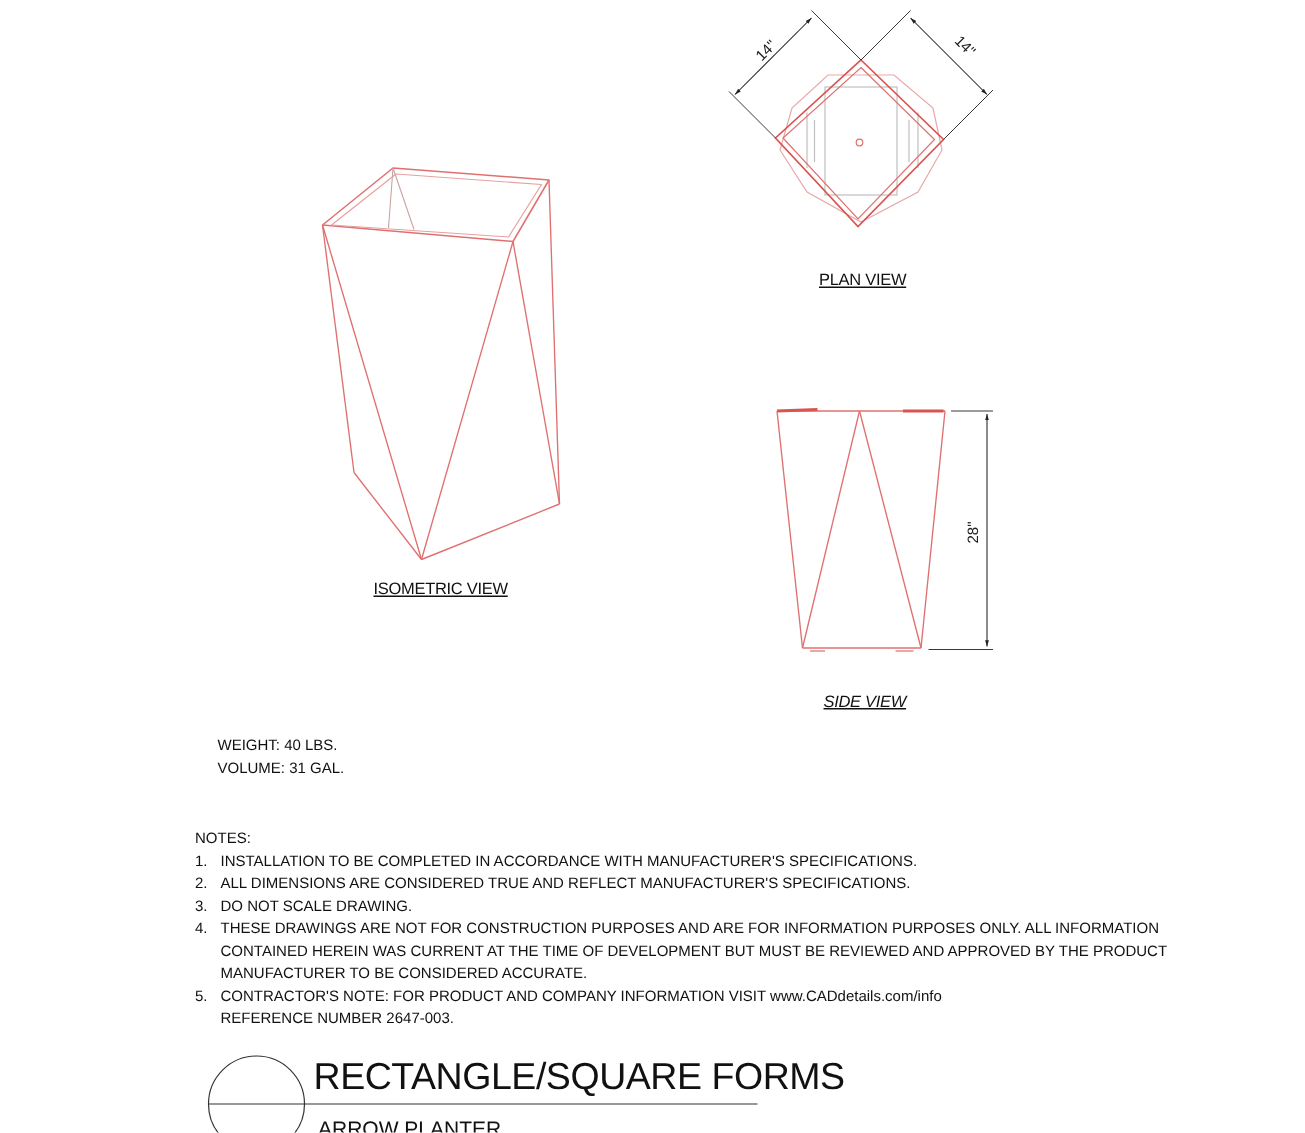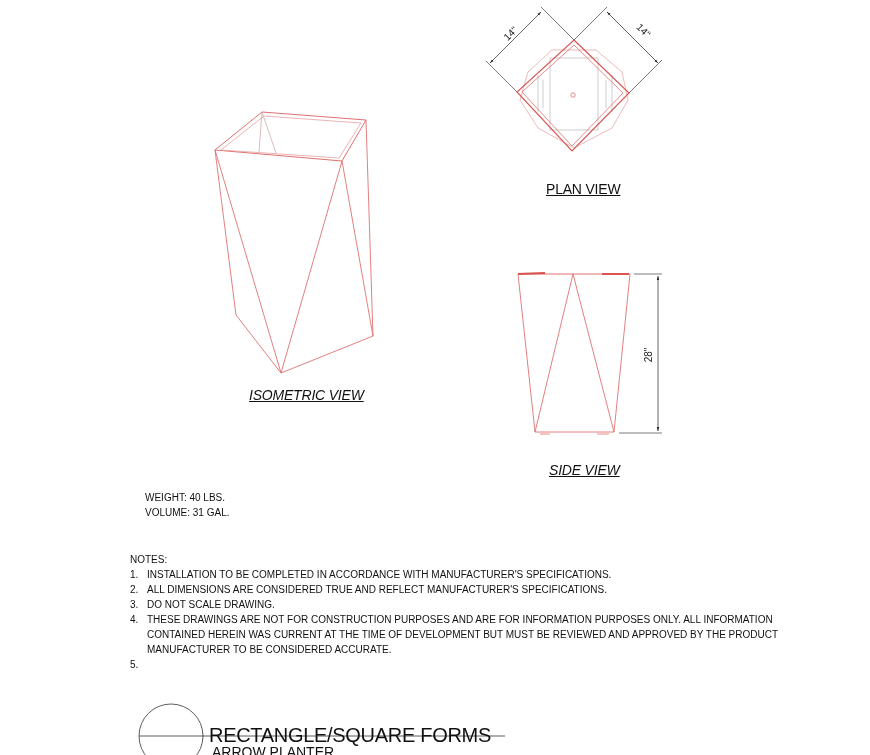--- a/index.html
+++ b/index.html
@@ -1,25 +1,25 @@
 <!DOCTYPE html>
 <html><head>
 <meta charset="utf-8">
 <style>
   html, body { margin: 0; padding: 0; background: #ffffff; }
   body { width: 870px; height: 755px; position: relative; overflow: hidden; font-family: "Liberation Sans", sans-serif; color: #111; }
   svg.drawing { position: absolute; left: 0; top: 0; }
-  .lbl { position: absolute; font-size: 14px; text-decoration: underline; white-space: nowrap; letter-spacing: -0.2px; }
+  .lbl { position: absolute; font-size: 11px; text-decoration: underline; white-space: nowrap; letter-spacing: -0.2px; }
   .specs { position: absolute; left: 130px; top: 490px; font-size: 10px; line-height: 15px; margin-left: 15px; }
   .notes { position: absolute; left: 130px; top: 552px; font-size: 10px; line-height: 15px; width: 700px; }
   .notes-title { }
   .note { display: flex; }
   .note .num { width: 17px; flex: none; }
   .note .txt { flex: 1; }
-  .title-main { position: absolute; left: 209px; top: 724px; font-size: 20px; letter-spacing: -0.3px; white-space: nowrap; }
+  .title-main { position: absolute; left: 209px; top: 704px; font-size: 25px; letter-spacing: -0.3px; white-space: nowrap; }
   .title-sub { position: absolute; left: 212px; top: 744px; font-size: 14px; white-space: nowrap; }
   .dim { font-size: 10px; fill: #222; font-family: "Liberation Sans", sans-serif; }
 </style>
 </head>
 <body>
 
 <svg class="drawing" width="870" height="755" viewBox="0 0 870 755">
   <defs>
     <marker id="arr" viewBox="0 0 10 10" refX="10" refY="5" markerWidth="6" markerHeight="6" orient="auto-start-reverse">
       <path d="M0,2 L10,5 L0,8 z" fill="#222"></path>
@@ -87,21 +87,21 @@
     <line x1="658" y1="276" x2="658" y2="431" stroke="#222" stroke-width="0.7" marker-start="url(#arr)" marker-end="url(#arr)"></line>
   </g>
   <text class="dim" x="0" y="0" transform="translate(652,355) rotate(-90)" text-anchor="middle">28"</text>
 
   <g fill="none" stroke="#333" stroke-width="0.8">
     <circle cx="171" cy="736" r="32"></circle>
     <line x1="139" y1="736" x2="505" y2="736"></line>
   </g>
 </svg>
 
-<div class="lbl" style="left:249px; top:387px;font-style:italic;">ISOMETRIC VIEW</div>
+<div class="lbl" style="left:249px; top:387px;">ISOMETRIC VIEW</div>
 <div class="lbl" style="left:546px; top:181px;">PLAN VIEW</div>
 <div class="lbl" style="left:549px; top:462px;font-style:italic;">SIDE VIEW</div>
 
 <div class="specs">
   <div>WEIGHT: 40 LBS.</div>
   <div>VOLUME: 31 GAL.</div>
 </div>
 
 <div class="notes">
   <div class="notes-title">NOTES:</div>
@@ -116,17 +116,18 @@
   <div class="note">
     <span class="num">3.</span>
     <span class="txt">DO NOT SCALE DRAWING.</span>
   </div>
   <div class="note">
     <span class="num">4.</span>
     <span class="txt">THESE DRAWINGS ARE NOT FOR CONSTRUCTION PURPOSES AND ARE FOR INFORMATION PURPOSES ONLY. ALL INFORMATION CONTAINED HEREIN WAS CURRENT AT THE TIME OF DEVELOPMENT BUT MUST BE REVIEWED AND APPROVED BY THE PRODUCT MANUFACTURER TO BE CONSIDERED ACCURATE.</span>
   </div>
   <div class="note">
     <span class="num">5.</span>
+    <span class="txt" style="width:520px; flex:none;">CONTRACTOR'S NOTE: FOR PRODUCT AND COMPANY INFORMATION VISIT www.CADdetails.com/info REFERENCE NUMBER 2647-003.</span>
   </div>
 </div>
 
 <div class="title-main">RECTANGLE/SQUARE FORMS</div>
 <div class="title-sub">ARROW PLANTER</div>
 
 </body></html>

